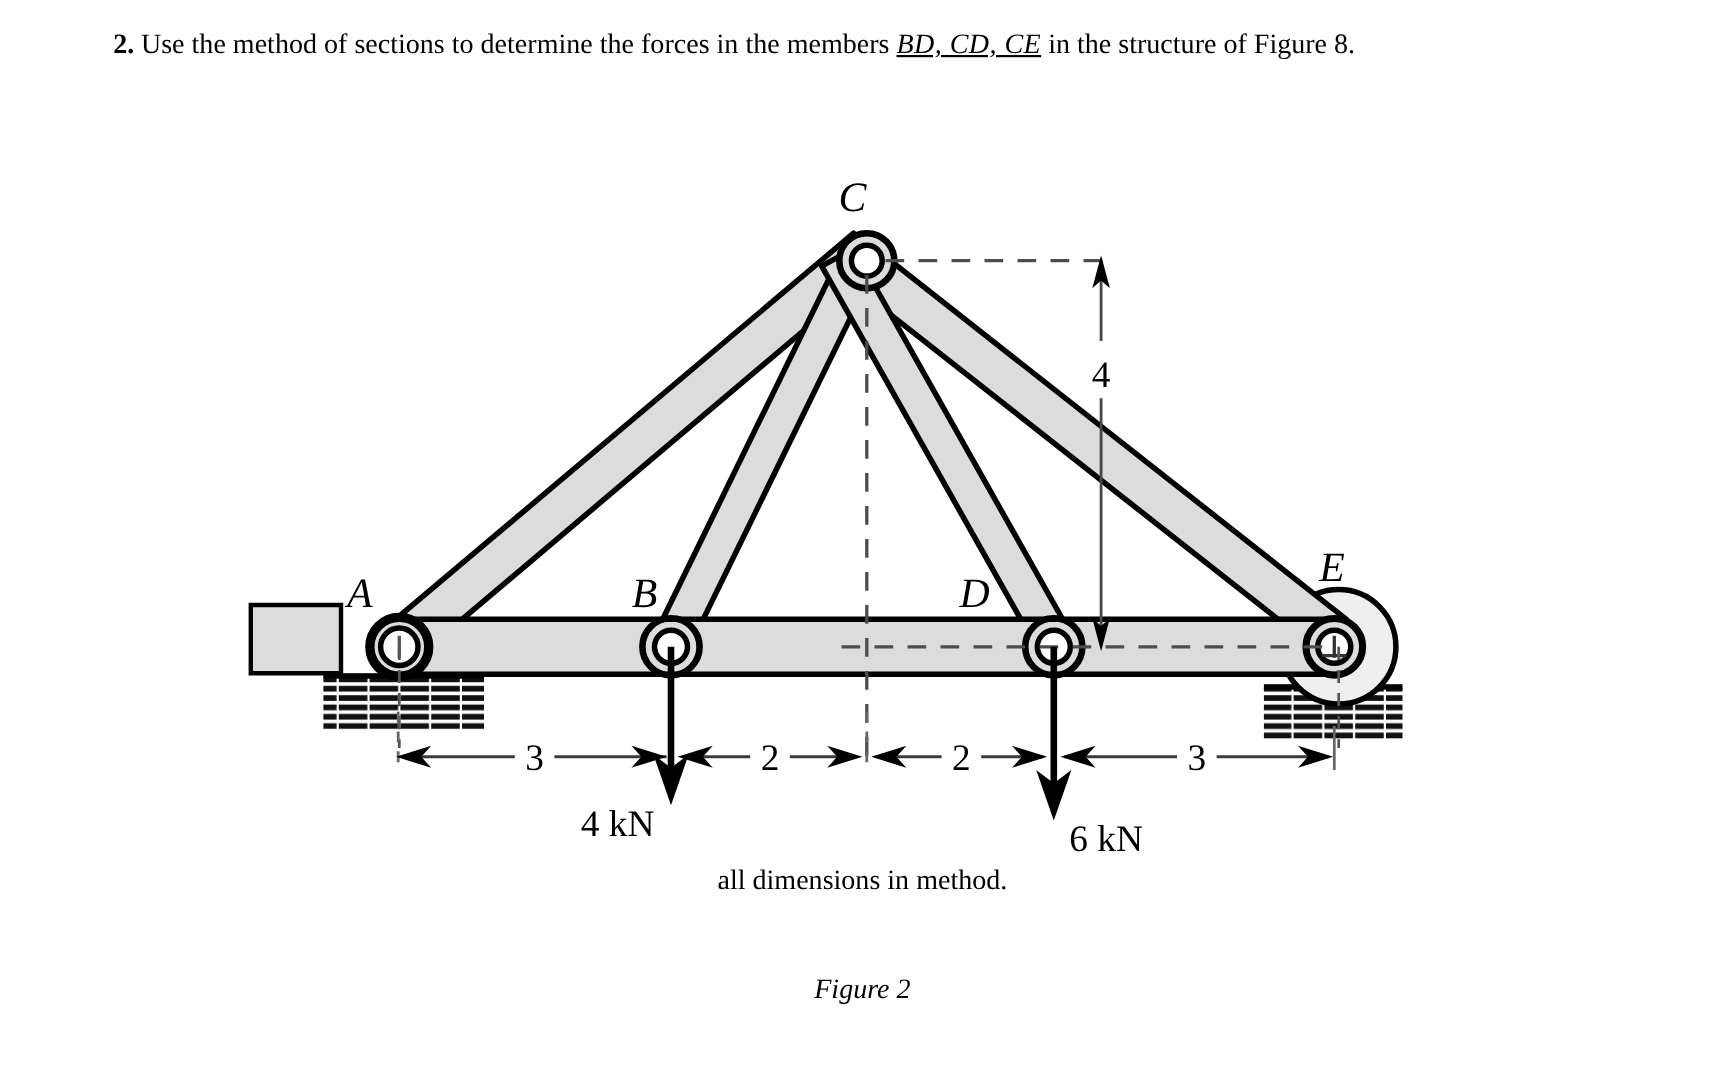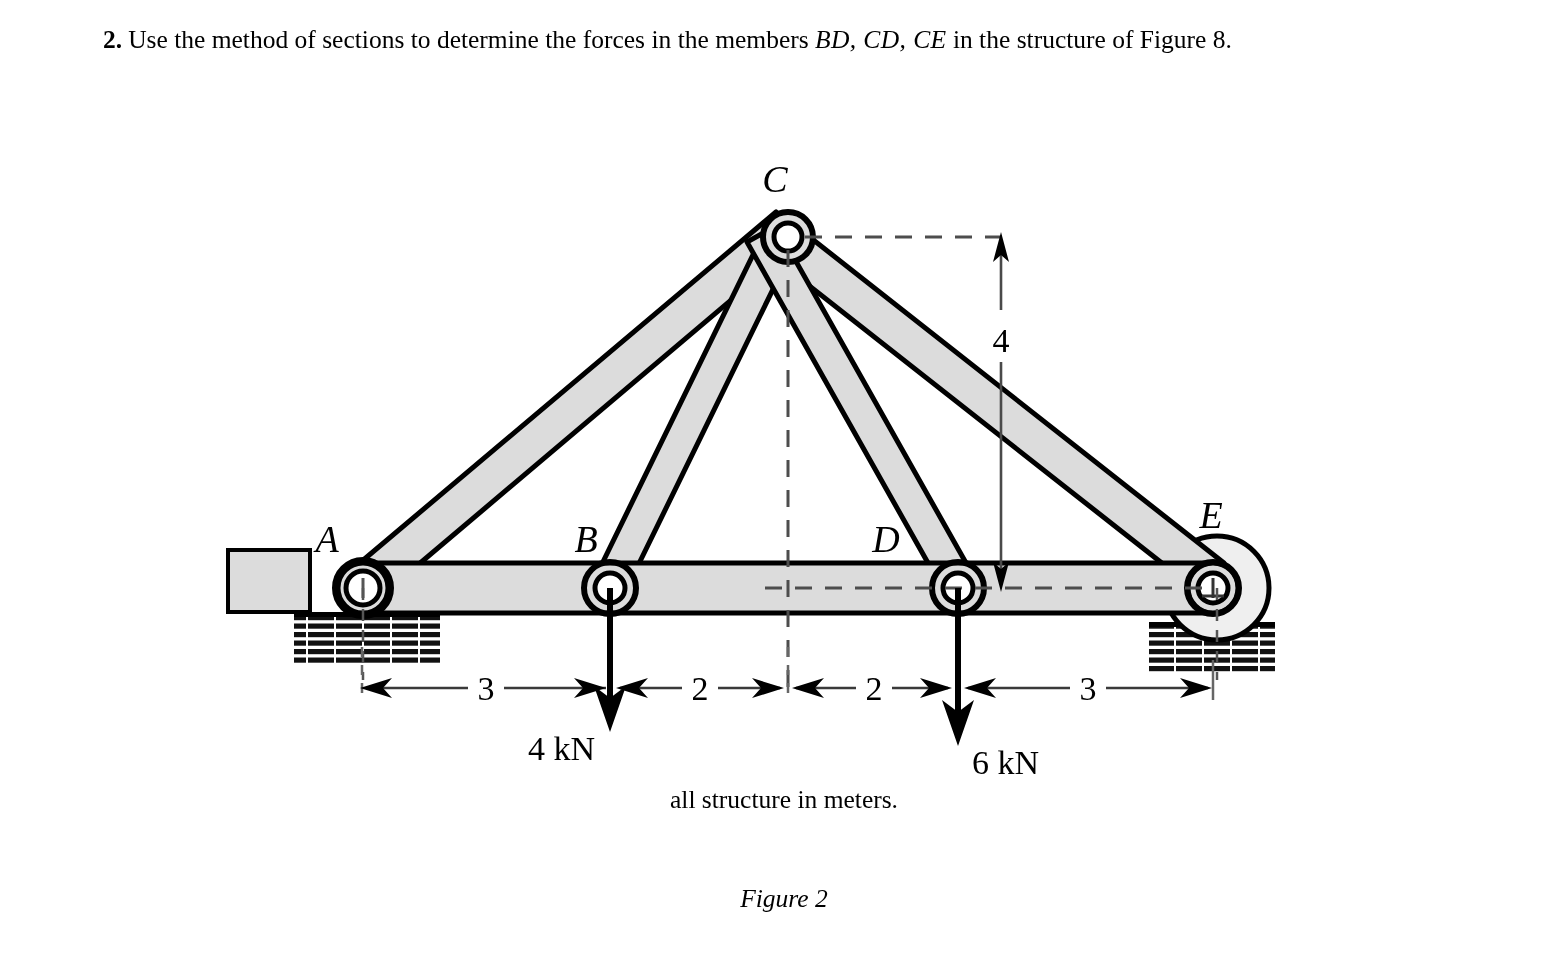--- a/index.html
+++ b/index.html
@@ -33,20 +33,21 @@
     text-justify: inter-word;
   }
   .problem .qnum {
     font-weight: bold;
     margin-right: 6px;
   }
   .mathit {
     font-family: "Liberation Serif", "DejaVu Serif", serif;
     font-style: italic;
     letter-spacing: 0.4px;
+    text-decoration: underline;
   }
   
   #figure {
     position: absolute;
     left: 0;
     top: 120px;
     width: 1568px;
     height: 720px;
   }
   
@@ -200,16 +201,16 @@
     <text x="327" y="432" font-family="'Liberation Serif','DejaVu Serif',serif" font-size="38" font-style="italic" text-anchor="middle" fill="#000000">A</text>
     <text x="586" y="432" font-family="'Liberation Serif','DejaVu Serif',serif" font-size="38" font-style="italic" text-anchor="middle" fill="#000000">B</text>
     <text x="775" y="72" font-family="'Liberation Serif','DejaVu Serif',serif" font-size="38" font-style="italic" text-anchor="middle" fill="#000000">C</text>
     <text x="886" y="432" font-family="'Liberation Serif','DejaVu Serif',serif" font-size="38" font-style="italic" text-anchor="middle" fill="#000000">D</text>
     <text x="1211" y="408" font-family="'Liberation Serif','DejaVu Serif',serif" font-size="38" font-style="italic" text-anchor="middle" fill="#000000">E</text>
 
     <text x="528" y="640" font-family="'Liberation Serif','DejaVu Serif',serif" font-size="34" text-anchor="start" fill="#000000">4 kN</text>
     <text x="972" y="654" font-family="'Liberation Serif','DejaVu Serif',serif" font-size="34" text-anchor="start" fill="#000000">6 kN</text>
   </svg>
 
-  <div class="caption" id="cap-dims">all structure in meters.</div>
+  <div class="caption" id="cap-dims">all dimensions in method.</div>
   <div class="caption" id="cap-fig">Figure 2</div>
 
 </div>
 
 </body></html>

